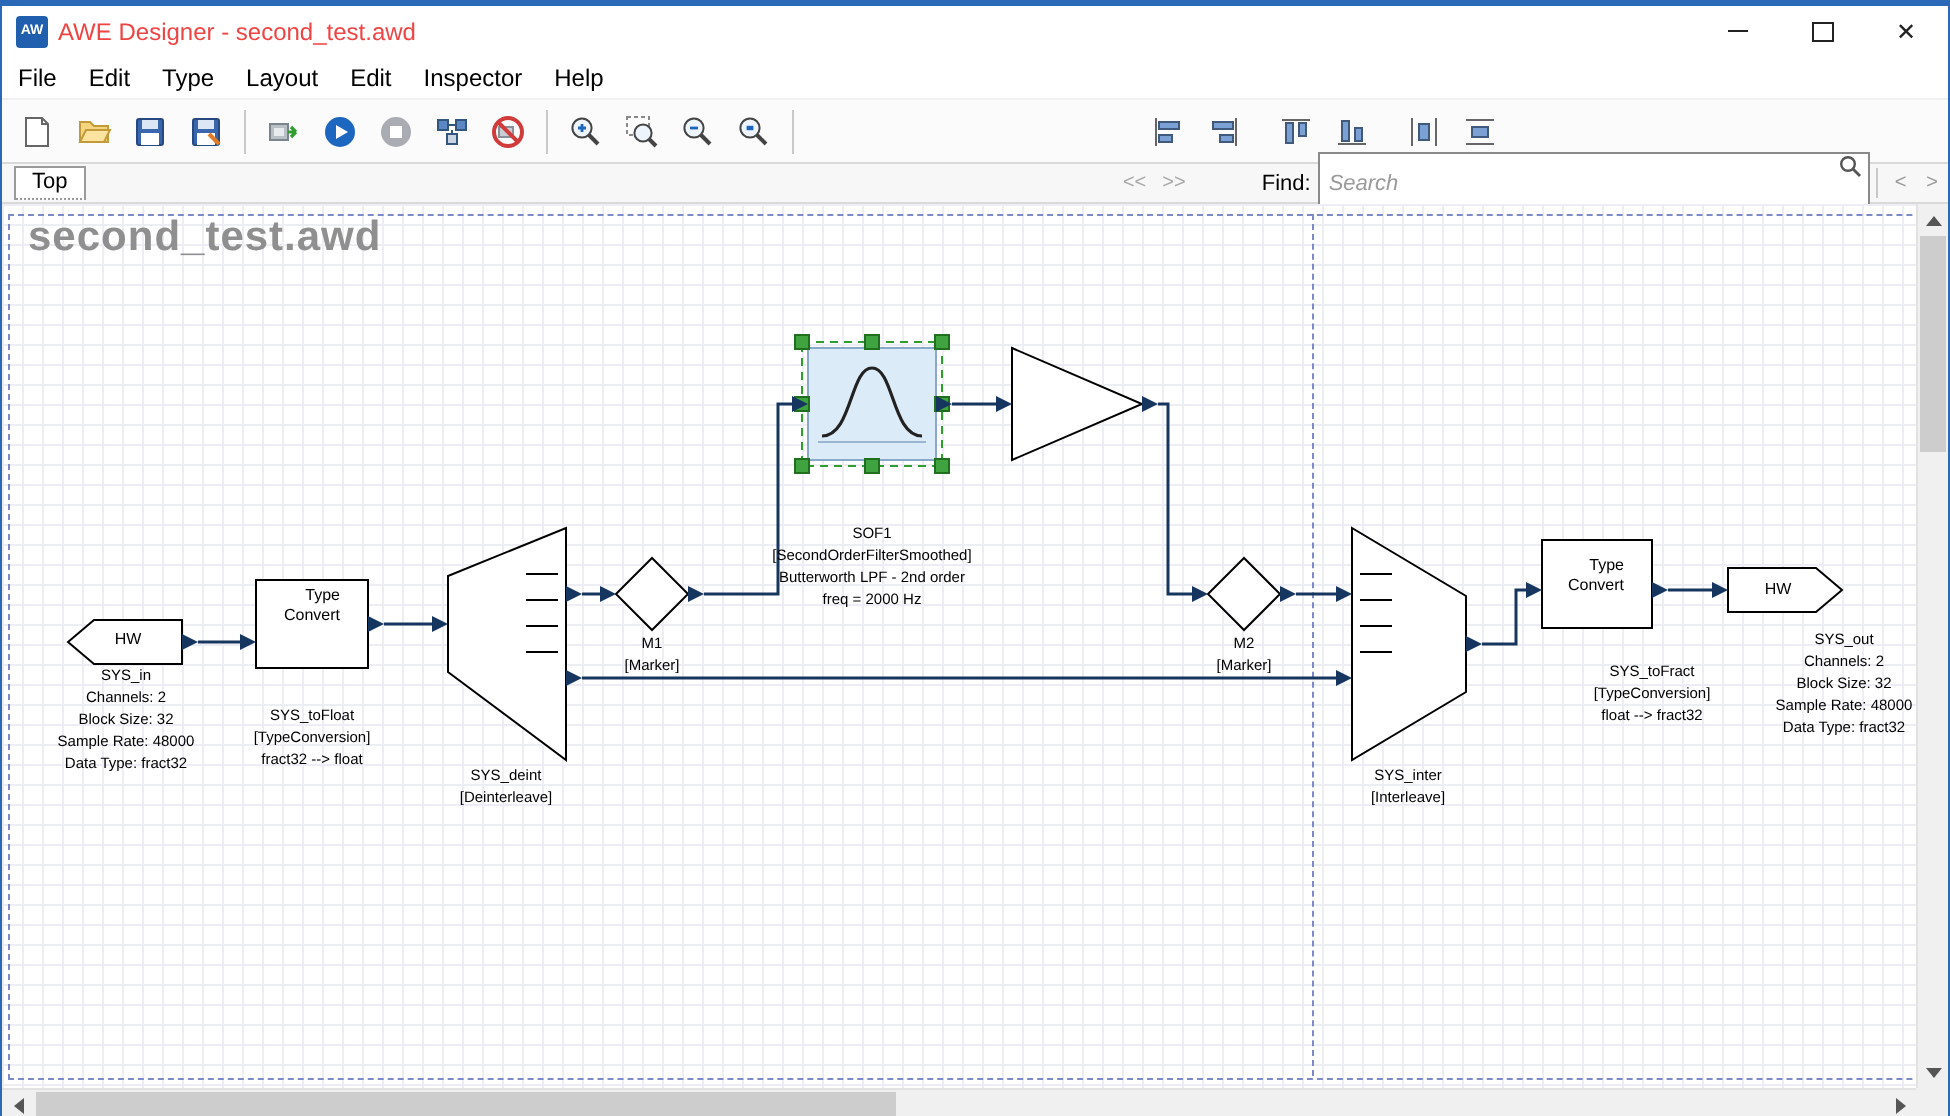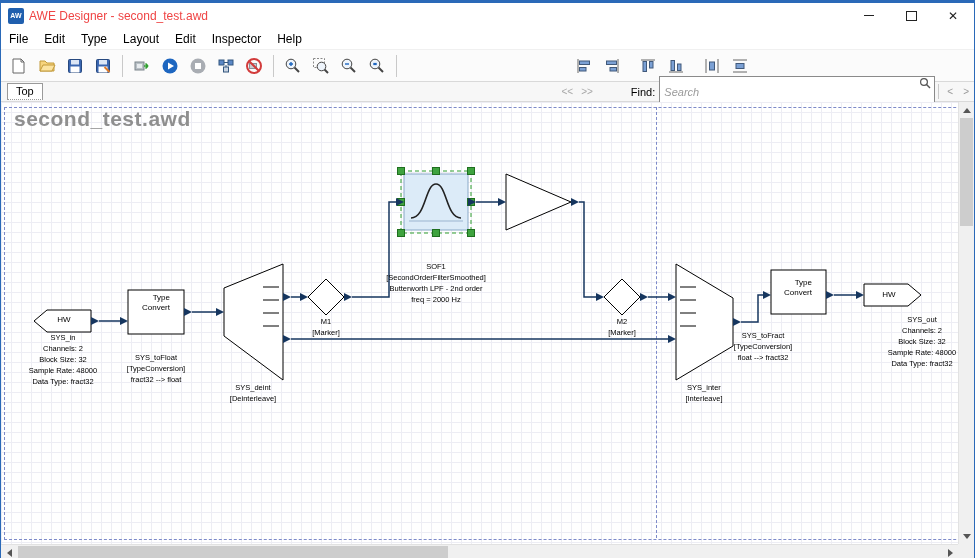--- a/index.html
+++ b/index.html
@@ -370,21 +370,21 @@
         <div>freq = 2000 Hz</div>
       </div>
       <div class="lblgroup" style="left:621px;top:214px;">
         <div>M2</div>
         <div>[Marker]</div>
       </div>
       <div class="lblgroup" style="left:703px;top:280px;">
         <div>SYS_inter</div>
         <div>[Interleave]</div>
       </div>
-      <div class="lblgroup" style="left:762px;top:228px;">
+      <div class="lblgroup" style="left:825px;top:228px;">
         <div>SYS_toFract</div>
         <div>[TypeConversion]</div>
         <div>float --&gt; fract32</div>
       </div>
       <div class="lblgroup" style="left:921px;top:212px;">
         <div>SYS_out</div>
         <div>Channels: 2</div>
         <div>Block Size: 32</div>
         <div>Sample Rate: 48000</div>
         <div>Data Type: fract32</div>

